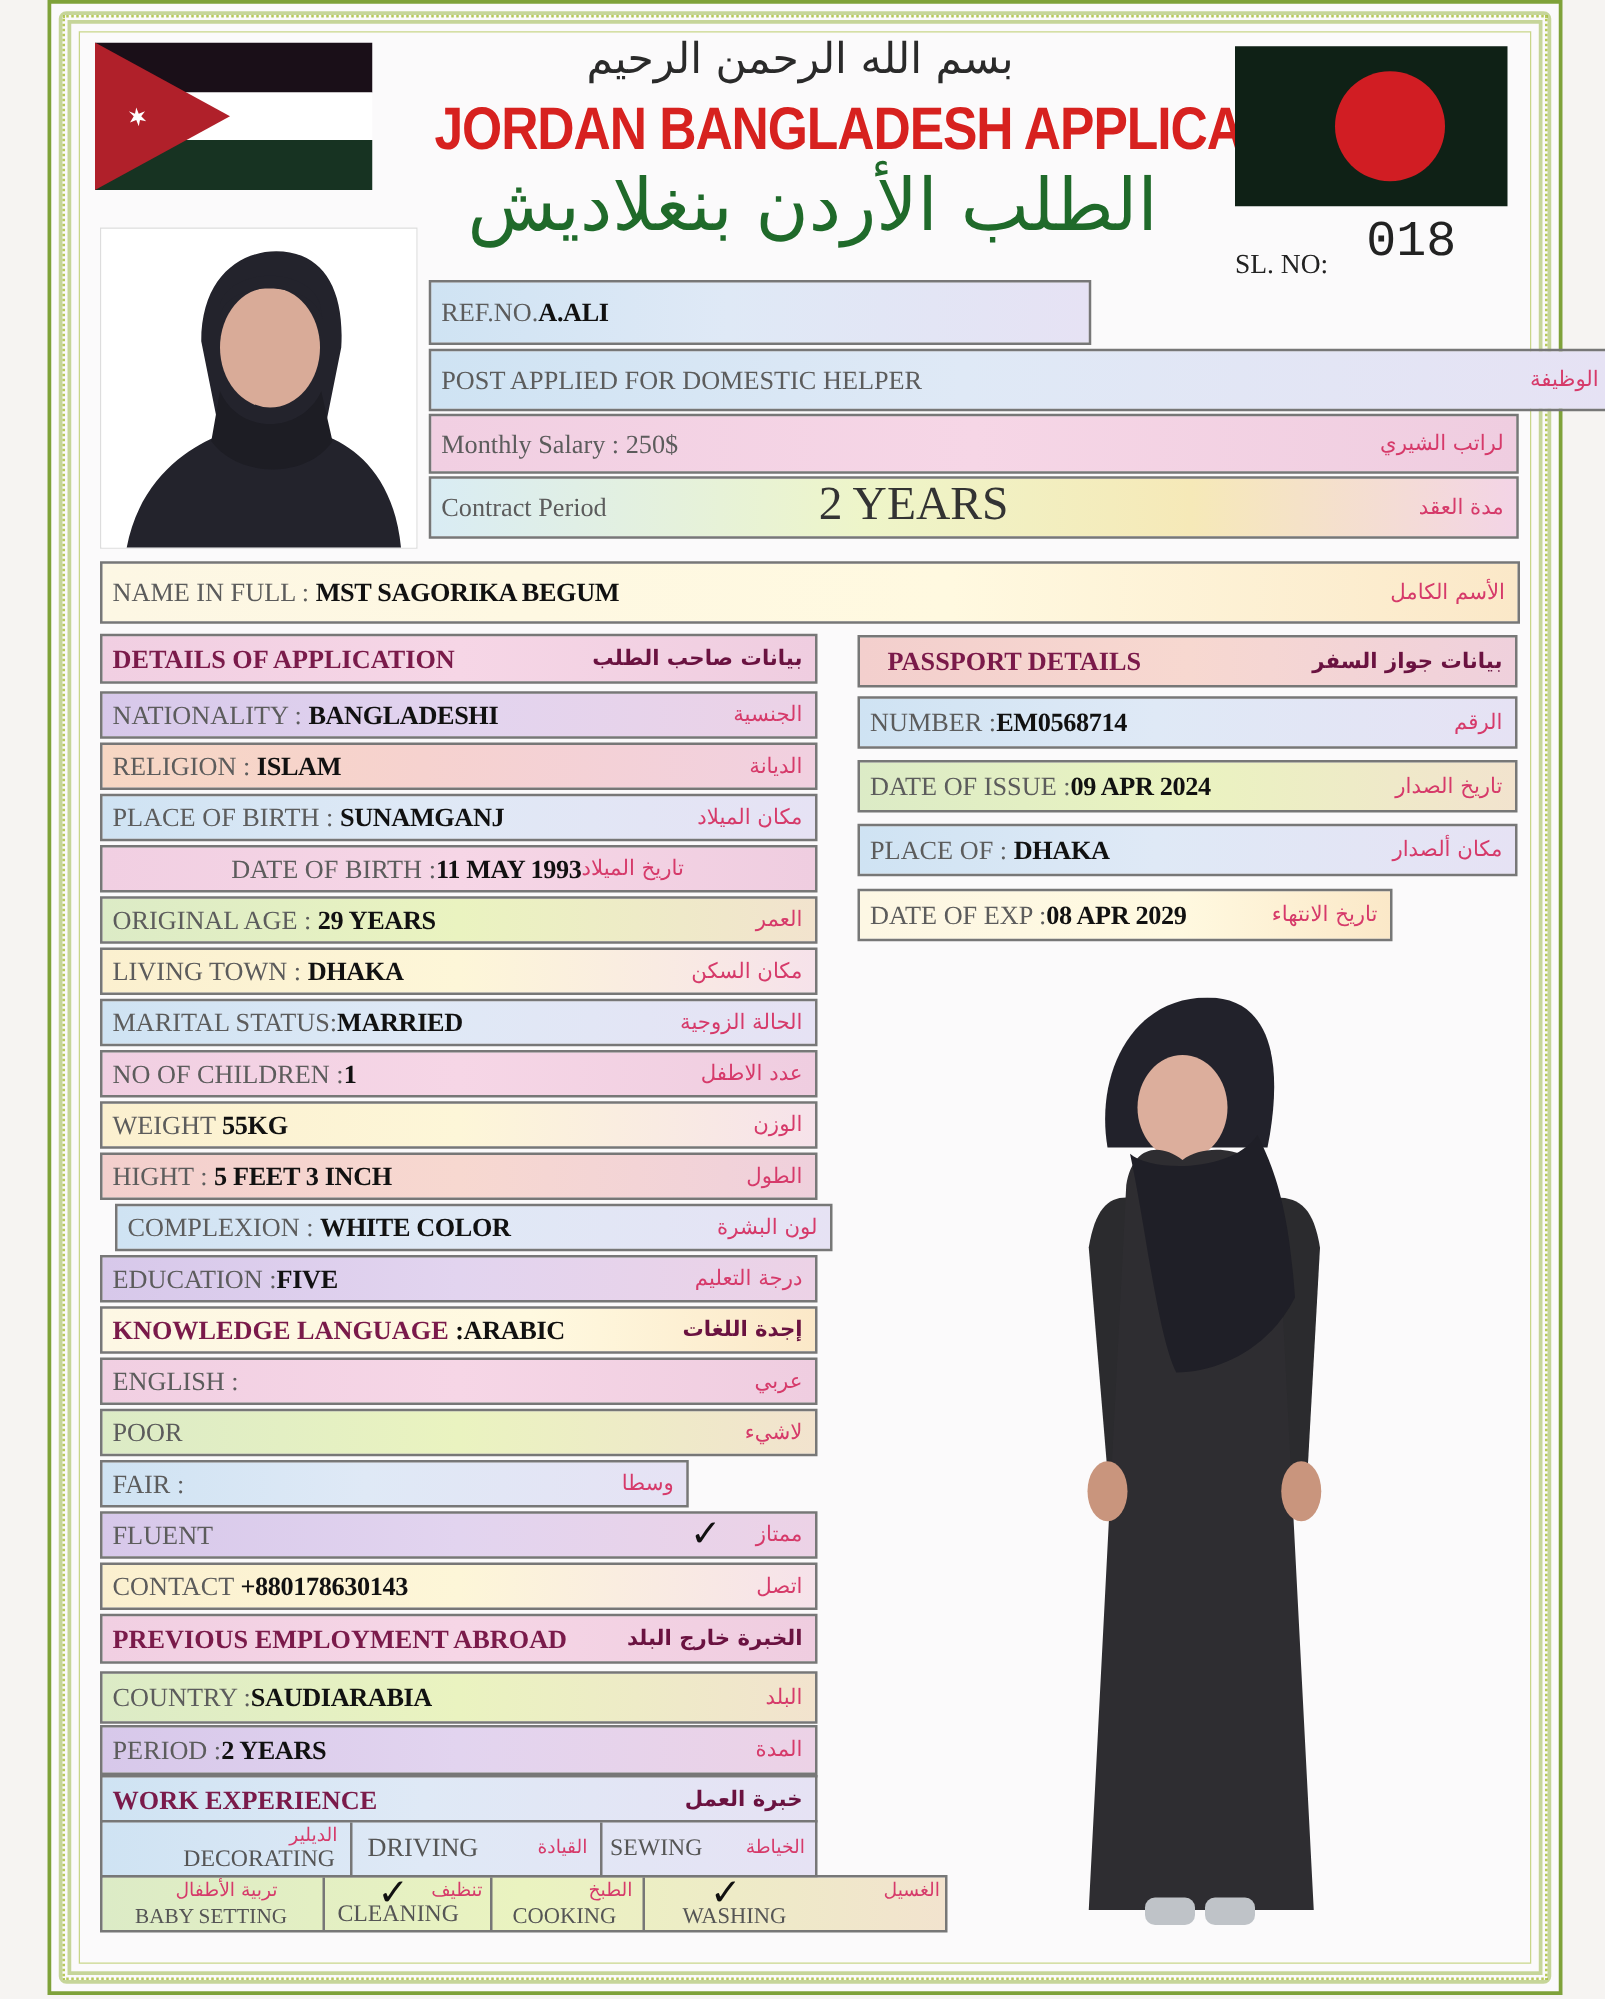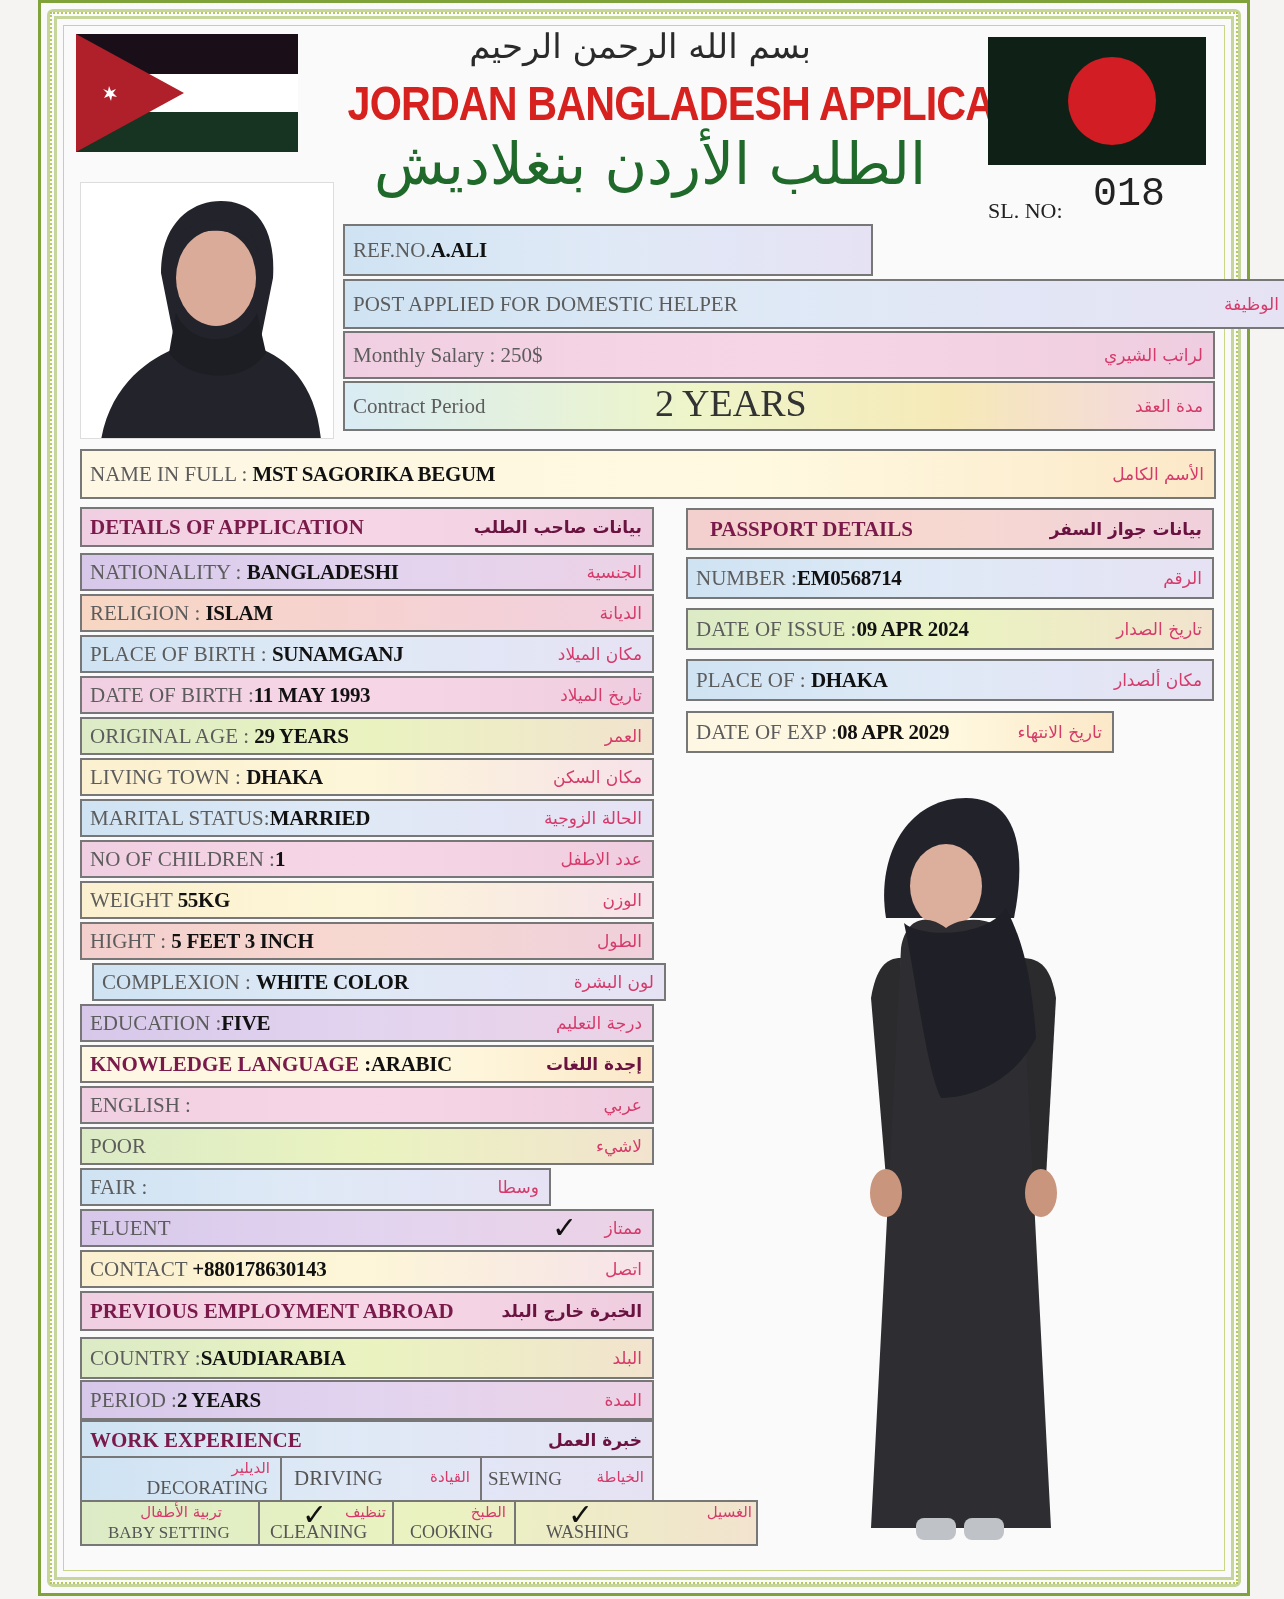--- a/index.html
+++ b/index.html
@@ -137,21 +137,21 @@
   <span class="ar">الجنسية</span>
 </div>
 <div class="row bg-orange" style="left:80px; top:594px; width:574px;">
   <span><span class="lbl">RELIGION  :</span> <span class="val">ISLAM</span></span>
   <span class="ar">الديانة</span>
 </div>
 <div class="row bg-blue" style="left:80px; top:635px; width:574px;">
   <span><span class="lbl">PLACE OF BIRTH :</span> <span class="val">SUNAMGANJ</span></span>
   <span class="ar">مكان الميلاد</span>
 </div>
-<div class="row bg-pink" style="left:80px; top:676px; width:574px;">
+<div class="row bg-pink" style="left:80px; top:676px; width:574px;justify-content:center;">
   <span><span class="lbl">DATE OF BIRTH  :</span><span class="val">11 MAY 1993</span></span>
   <span class="ar">تاريخ الميلاد</span>
 </div>
 <div class="row bg-green" style="left:80px; top:717px; width:574px;">
   <span><span class="lbl">ORIGINAL AGE   :</span> <span class="val">29 YEARS</span></span>
   <span class="ar">العمر</span>
 </div>
 <div class="row bg-yellow" style="left:80px; top:758px; width:574px;">
   <span><span class="lbl">LIVING TOWN  :</span> <span class="val">DHAKA</span></span>
   <span class="ar">مكان السكن</span>

